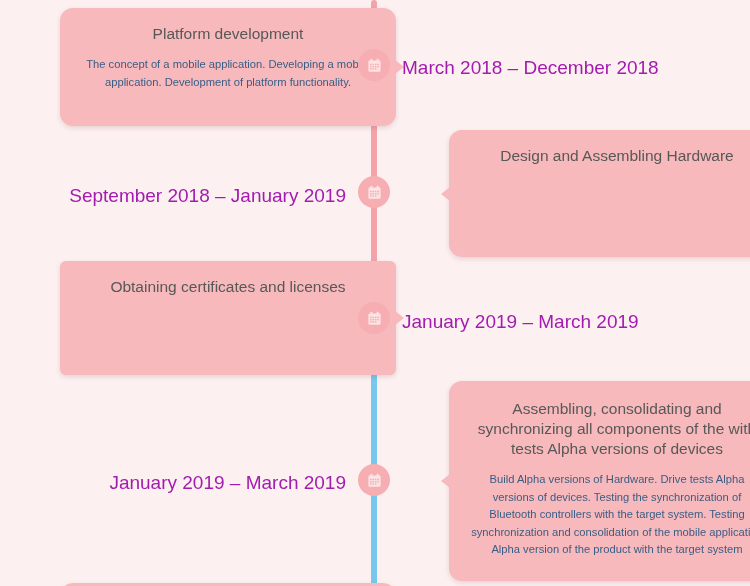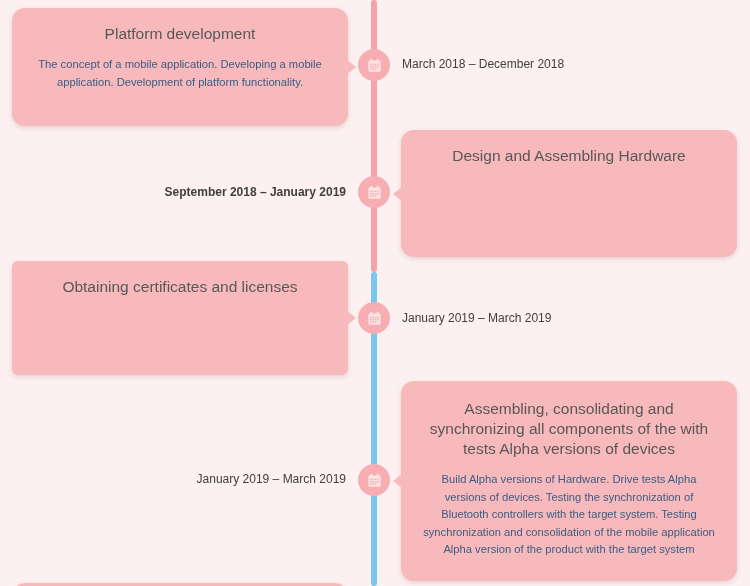--- a/index.html
+++ b/index.html
@@ -56,20 +56,21 @@
 
   
   .card {
     position: absolute;
     background: #f7b9bb;
     border-radius: 13px;
     box-shadow: 0 2px 5px rgba(120, 80, 85, .18);
     box-sizing: border-box;
     padding: 16px 22px 18px;
     text-align: center;
+    margin-left: 48px;
   }
   .card-title {
     color: #585858;
     font-size: 15.5px;
     line-height: 1.3;
     font-weight: 400;
     margin: 0 0 12px;
   }
   .card-body {
     color: #3a5d85;
@@ -87,36 +88,36 @@
     height: 0;
     border-top: 7px solid transparent;
     border-bottom: 7px solid transparent;
   }
   .card.left  .nub { right: -8px; border-left: 9px solid #f7b9bb; }
   .card.right .nub { left: -8px;  border-right: 9px solid #f7b9bb; }
 
   
   .date-label {
     position: absolute;
-    color: #404040;
-    font-size: 12px;
+    color: #a21caf;
+    font-size: 19px;
     line-height: 1.2;
     white-space: nowrap;
   }
   .date-label.on-right { left: 402px; text-align: left; }
   .date-label.on-left  { right: 404px; text-align: right; }
 
   
   #card-1 { left: 12px;  top: 8px;   width: 336px; height: 118px; }
   #marker-1 { top: 49px; }
   #date-1 { top: 57px; }
 
   #card-2 { left: 401px; top: 130px; width: 336px; height: 127px; }
   #marker-2 { top: 176px; }
-  #date-2 { top: 185px; font-weight: bold; }
+  #date-2 { top: 185px; }
 
   #card-3 { left: 12px;  top: 261px; width: 336px; height: 114px; border-radius: 6px; }
   #marker-3 { top: 302px; }
   #date-3 { top: 311px; }
 
   #card-4 { left: 401px; top: 381px; width: 336px; height: 200px; padding-top: 18px; }
   #marker-4 { top: 464px; }
   #date-4 { top: 472px; }
 
   #card-5 { left: 12px;  top: 583px; width: 336px; height: 110px; }

